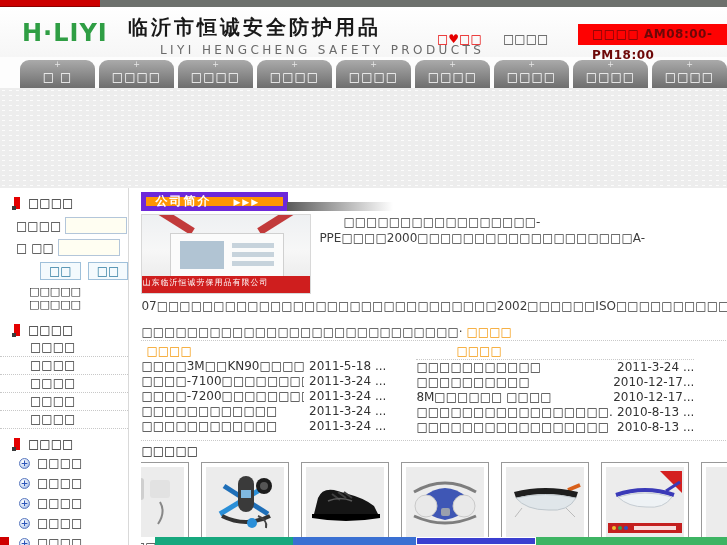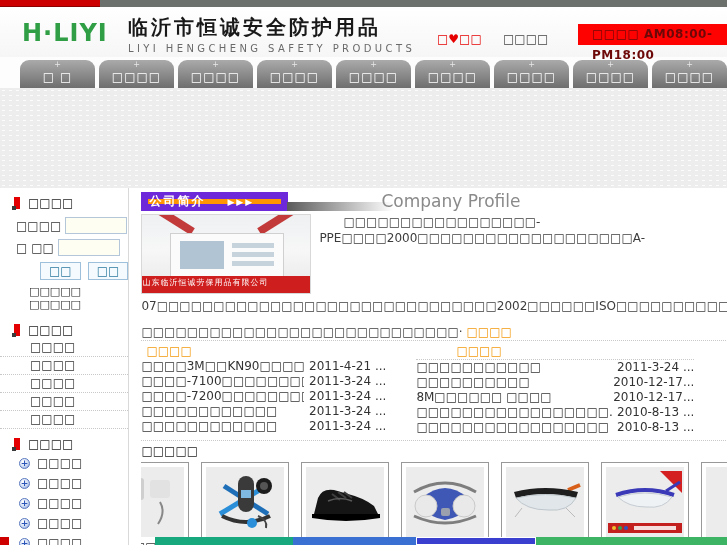--- a/index.html
+++ b/index.html
@@ -9,21 +9,21 @@
   
   .topbar{display:flex;height:7px;width:760px;}
   .topbar-red{width:100px;background:#cc0000;border-bottom:1px solid #8c0000;}
   .topbar-gray{flex:1;background:#6d716d;}
 
   
   .header{position:relative;height:50px;background:linear-gradient(180deg,#ffffff,#f6f6f6);}
   .logo{position:absolute;left:22px;top:12px;font-size:24px;font-weight:bold;color:#2f9e44;letter-spacing:1px;}
   .titles{position:absolute;left:128px;top:7px;}
   .title-cn{font-size:20px;font-weight:bold;color:#191919;letter-spacing:3px;font-family:Liberation Serif, serif;}
-  .title-en{font-size:10px;color:#6a6a6a;letter-spacing:3.4px;margin-top:2px;}
+  .title-en{font-size:12px;color:#6a6a6a;letter-spacing:3.4px;margin-top:2px;margin-left:32px;}
   .fav-link{position:absolute;left:437px;top:25px;font-size:12px;color:#e60000;cursor:pointer;}
   .sec-link{position:absolute;left:503px;top:25px;font-size:12px;color:#454545;cursor:pointer;}
   .hours-badge{position:absolute;left:578px;top:17px;width:182px;height:21px;background:#fe0202;
     color:#6d0808;font-weight:bold;font-size:12px;line-height:21px;padding-left:14px;box-sizing:border-box;letter-spacing:.5px;}
   .addr{position:absolute;left:576px;top:42px;font-size:11px;color:#4a4a4a;letter-spacing:.5px;}
 
   
   .nav{height:31px;display:flex;align-items:flex-end;gap:4px;padding-left:20px;background:#fdfdfd;width:760px;box-sizing:border-box;}
   .tab{width:75px;height:28px;border-radius:9px 9px 0 0;background:linear-gradient(180deg,#aaaaaa,#6e6e6e);
     display:flex;flex-direction:column;align-items:center;cursor:pointer;}
@@ -51,22 +51,22 @@
   .login-links{margin:5px 0 4px 29px;font-size:11px;color:#1e1e1e;cursor:pointer;}
   .menu-item{padding:1px 0 1px 30px;font-size:12px;color:#333;border-bottom:1px dotted #c8c8c8;line-height:15px;cursor:pointer;}
   .cat-item{display:flex;align-items:center;gap:7px;padding:3px 0 3px 19px;font-size:12px;color:#333;cursor:pointer;}
   .plusball{width:11px;height:11px;border-radius:50%;flex:none;box-sizing:border-box;
     background:radial-gradient(circle at 35% 30%,#ffffff,#cfdcf4 55%,#7390d2);border:1px solid #5a79c0;
     color:#2c55b8;font-size:9px;line-height:9px;text-align:center;font-weight:bold;}
   .plusball::before{content:"+";}
 
   
   .profile-head{position:relative;height:26px;}
-  .p-banner{position:absolute;left:0;top:4px;width:147px;height:19px;background:#ff9502;border:7px solid #6d28d9;
-    box-sizing:border-box;color:#fff;font-size:12px;font-weight:bold;display:flex;align-items:center;padding-left:1px;letter-spacing:2px;}
+  .p-banner{position:absolute;left:0;top:4px;width:147px;height:19px;background:#ff9502;border:5px solid #6d28d9;
+    box-sizing:border-box;color:#fff;font-size:12px;font-weight:bold;display:flex;align-items:center;padding-left:9px;letter-spacing:2px;}
   .p-banner .arrows{font-size:9px;margin-left:22px;letter-spacing:2px;}
   .p-grad{position:absolute;left:146px;top:14px;width:106px;height:9px;background:linear-gradient(90deg,#5a5a5a,#ffffff);}
   .p-entitle{position:absolute;left:240px;top:3px;font-size:17px;color:#8a8a8a;}
   .profile-body{min-height:104px;font-size:12px;color:#3c3c3c;line-height:16px;}
   .photo{float:left;width:170px;height:80px;margin:0 8px 4px 0;position:relative;overflow:hidden;
     background:linear-gradient(180deg,#eef0f2 0%,#f7f7f7 45%,#e7e7e7 100%);border:1px solid #d8d8d8;box-sizing:border-box;}
   .photo .roof-l{position:absolute;left:-14px;top:-6px;width:70px;height:8px;background:#c23a3a;transform:rotate(32deg);}
   .photo .roof-r{position:absolute;right:-14px;top:-6px;width:70px;height:8px;background:#c23a3a;transform:rotate(-32deg);}
   .photo .bld{position:absolute;left:28px;top:18px;width:112px;height:44px;background:#fbfbfb;border:1px solid #d0d0d0;}
   .photo .glass{position:absolute;left:38px;top:26px;width:44px;height:28px;background:#9fb6c9;opacity:.8;}
@@ -226,42 +226,41 @@
     </div>
 
     <div class="main">
 
       <div class="profile-head">
         <div class="p-banner">
           <span>公司简介</span>
           <span class="arrows">▶▶▶</span>
         </div>
         <div class="p-grad"></div>
-        <div class="p-entitle">Company Profile</div>
       </div>
 
       <div class="profile-body">
         <div class="photo">
           <div class="roof-l"></div>
           <div class="roof-r"></div>
           <div class="bld"></div>
           <div class="glass"></div>
           <div class="win"></div>
           <div class="cap">山东临沂恒诚劳保用品有限公司</div>
         </div>
         <p class="para">　　□□□□□□□□□□□□□□□□□-PPE□□□□2000□□□□□□□□□□□□□□□□□□□A-07□□□□□□□□□□□□□□□□□□□□□□□□□□□□□□2002□□□□□□ISO□□□□□□□□□□□□□□□□□□□□</p>
         <p class="para p2"><span>□□□□□□□□□□□□□□□□□□□□□□□□□□□□·</span> <a class="more-link">□□□□</a></p>
       </div>
 
       <div class="news">
         <div class="news-col left">
           <div class="news-hdr">□□□□</div>
           <div class="news-row">
               <span class="t">□□□□3M□□KN90□□□□□□□...</span>
-              <span class="d">2011-4-21 ...</span>
+              <span class="d">2011-5-18 ...</span>
             </div>
           <div class="news-row">
               <span class="t">□□□□-7100□□□□□□□□</span>
               <span class="d">2011-3-24 ...</span>
             </div>
           <div class="news-row">
               <span class="t">□□□□-7200□□□□□□□□</span>
               <span class="d">2011-3-24 ...</span>
             </div>
           <div class="news-row">

